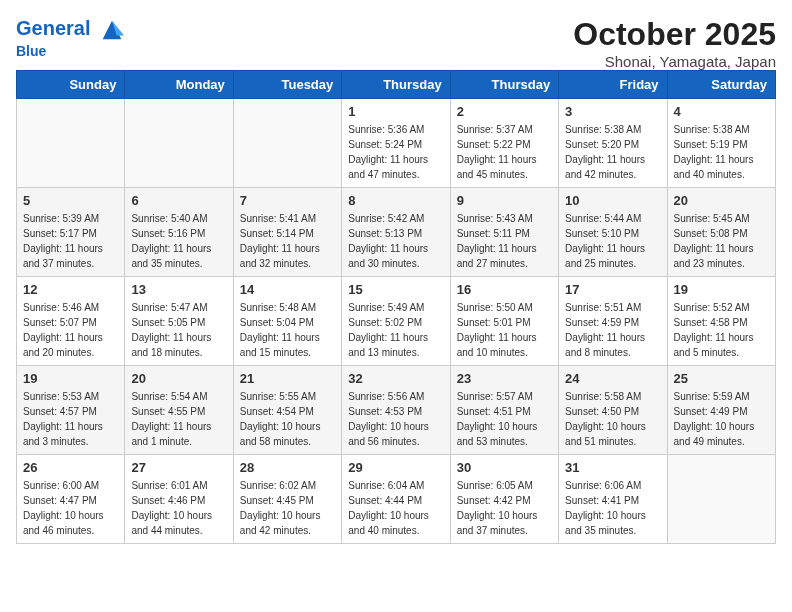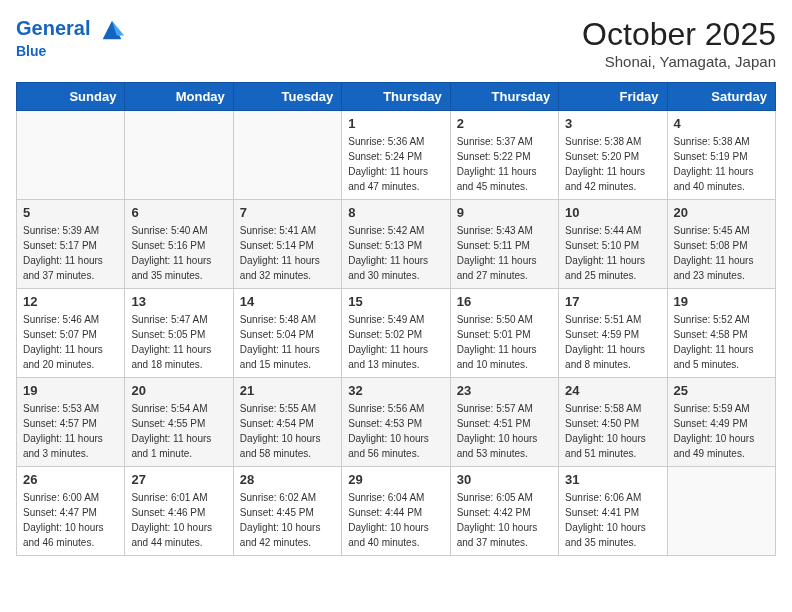--- a/index.html
+++ b/index.html
@@ -7,21 +7,20 @@
       font-family: Arial, sans-serif;
       background: #fff;
       width: 792px;
       min-height: 612px;
       padding: 16px;
     }
     .header {
       display: flex;
       justify-content: space-between;
       align-items: flex-start;
-      margin-bottom: 12px;
     }
     .logo {
       display: flex;
       align-items: center;
     }
     .logo-text {
       font-size: 20px;
       font-weight: bold;
       color: #333;
       line-height: 1.1;
@@ -32,21 +31,21 @@
     .logo-icon {
       width: 28px;
       height: 28px;
       margin-left: 2px;
     }
     .title-block {
       text-align: right;
     }
     .main-title {
       font-size: 32px;
-      font-weight: normal;
+      font-weight: bold;
       color: #222;
     }
     .sub-title {
       font-size: 15px;
       color: #444;
     }
     .calendar {
       width: 100%;
       border-collapse: collapse;
       border: 1px solid #ccc;

